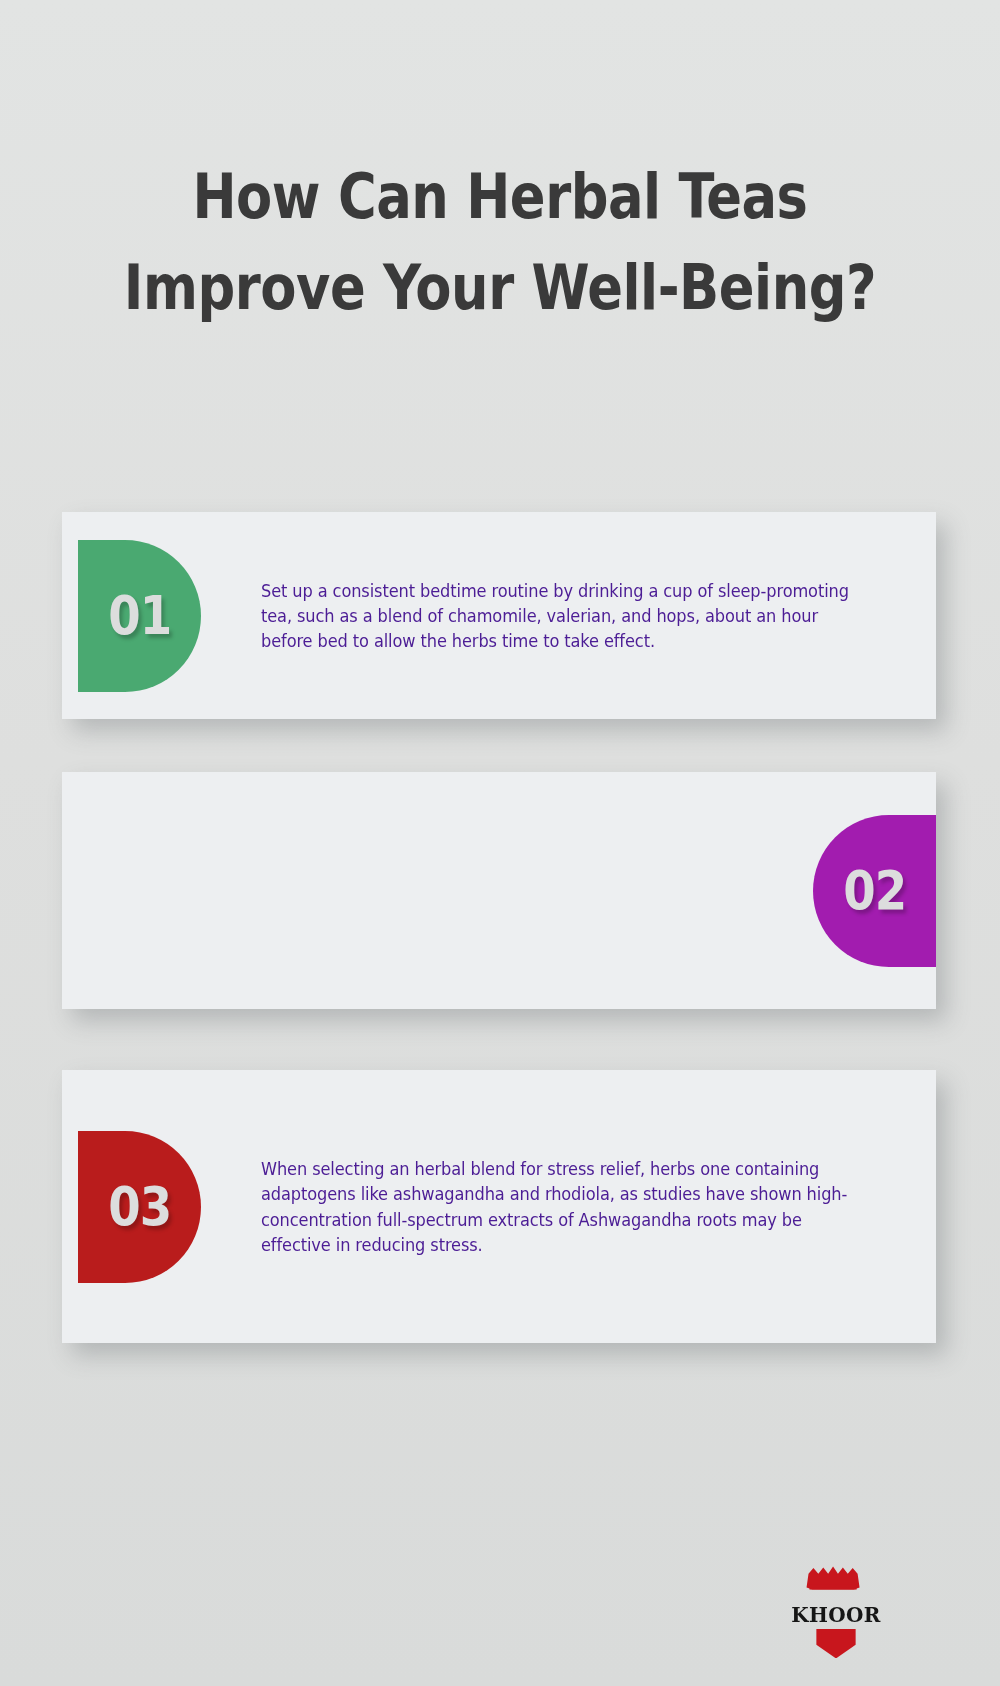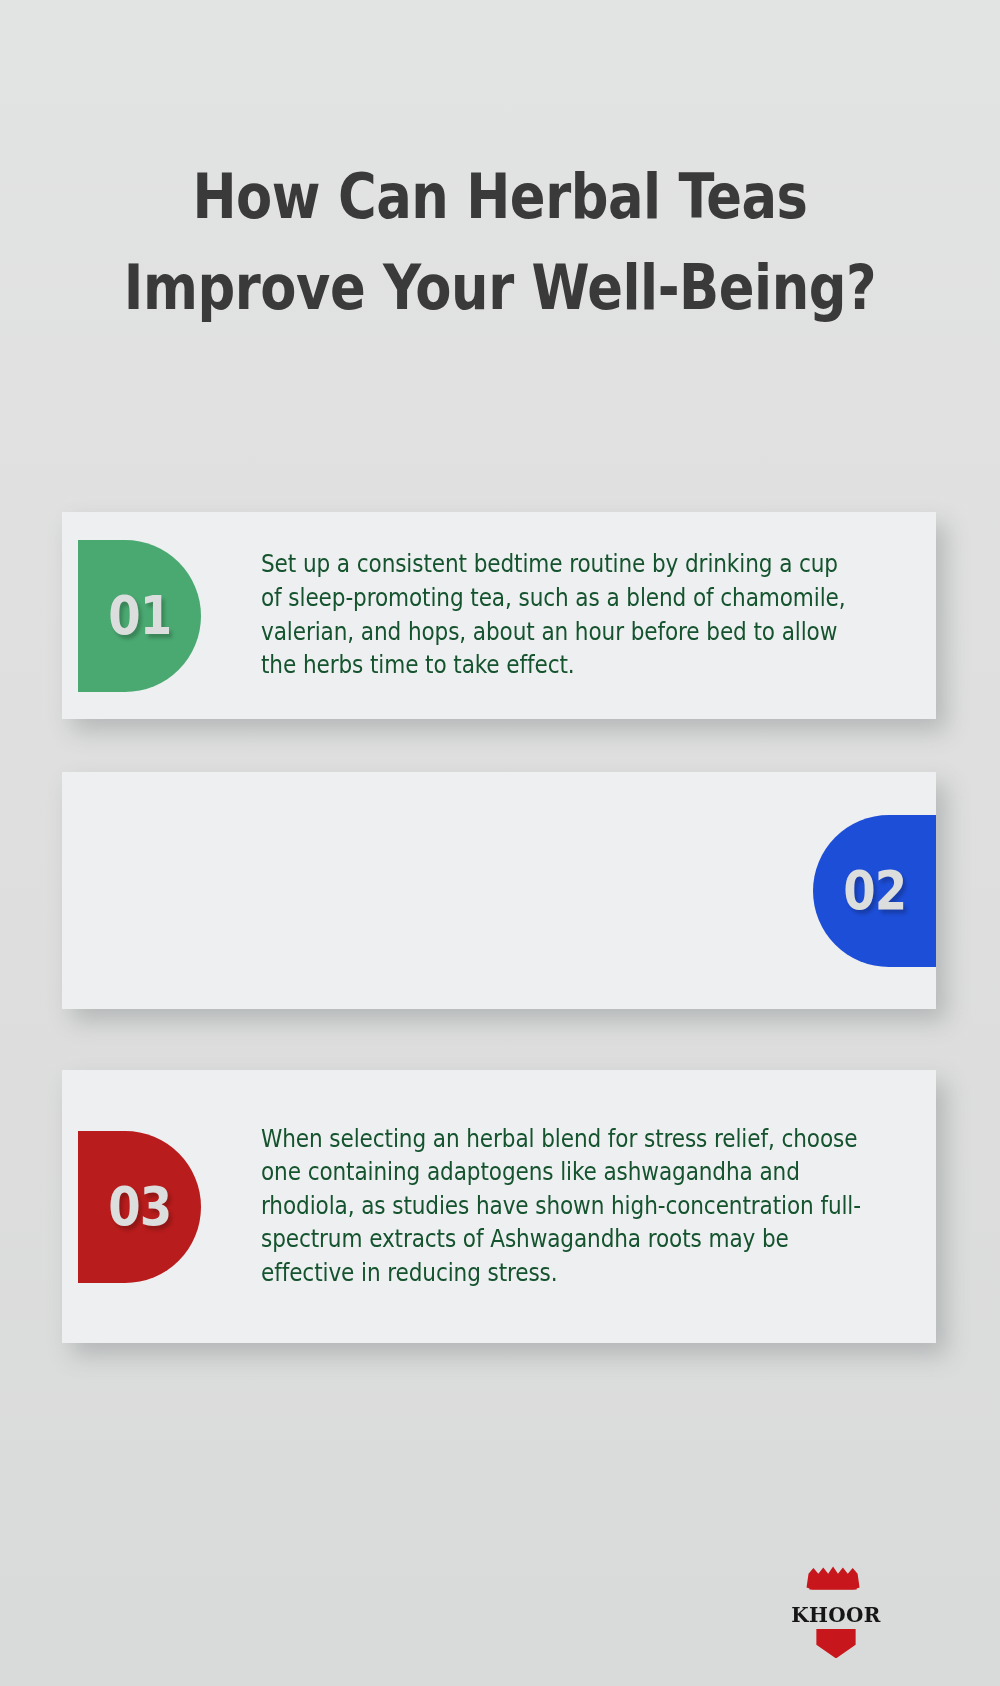--- a/index.html
+++ b/index.html
@@ -69,23 +69,23 @@
     font-size:54px;
     color:#dcdddd;
     text-shadow:3px 4px 4px rgba(0,0,0,0.22);
     letter-spacing:-1px;
     transform:scaleX(0.96);
   }
 
   .card-text {
     flex:1 1 auto;
     font-family:"DejaVu Sans Condensed","Liberation Sans", sans-serif;
-    font-size:24px;
+    font-size:18px;
     line-height:1.40;
-    color:#14532d;
+    color:#4c1d95;
     letter-spacing:-0.1px;
   }
 
   
   #card-1 { top:512px; height:207px; }
   #card-1 .card-text { padding:0 78px 0 60px; }
 
   #card-2 { top:772px; height:237px; }
   #card-2 .card-text { padding:0 28px 0 58px; }
 
@@ -121,30 +121,30 @@
 </div>
 
 <div class="card" id="card-1">
   <div class="badge left" id="badge-1" style="background: rgb(74, 169, 113);">
     <span class="badge-num">01</span>
   </div>
   <div class="card-text">Set up a consistent bedtime routine by drinking a cup of sleep-promoting tea, such as a blend of chamomile, valerian, and hops, about an hour before bed to allow the herbs time to take effect.</div>
 </div>
 
 <div class="card right-badge" id="card-2">
-  <div class="badge right" id="badge-2" style="background: #1d4ed8;">
+  <div class="badge right" id="badge-2" style="background: #a21caf;">
     <span class="badge-num">02</span>
   </div>
 </div>
 
 <div class="card" id="card-3">
   <div class="badge left" id="badge-3" style="background: #b91c1c;">
     <span class="badge-num">03</span>
   </div>
-  <div class="card-text">When selecting an herbal blend for stress relief, choose one containing adaptogens like ashwagandha and rhodiola, as studies have shown high-concentration full-spectrum extracts of Ashwagandha roots may be effective in reducing stress.</div>
+  <div class="card-text">When selecting an herbal blend for stress relief, herbs one containing adaptogens like ashwagandha and rhodiola, as studies have shown high-concentration full-spectrum extracts of Ashwagandha roots may be effective in reducing stress.</div>
 </div>
 
 <div id="logo">
   <svg id="logo-crown" viewBox="0 0 60 25">
     <path d="M2 8 L7 2 L12 8 L17 1.5 L22 8 L27 0.5 L32 8 L37 1.5 L42 8 L47 2 L52 8 L54 22 L48 24 L6 24 L0 22 Z" fill="#c8161d"></path>
     <rect x="3" y="19" width="48" height="5" fill="#c8161d"></rect>
   </svg>
   <div id="logo-word">KHOOR</div>
   <svg id="logo-shield" viewBox="0 0 40 30">
     <path d="M0 0 H40 V16 L20 30 L0 16 Z" fill="#c8161d"></path>

